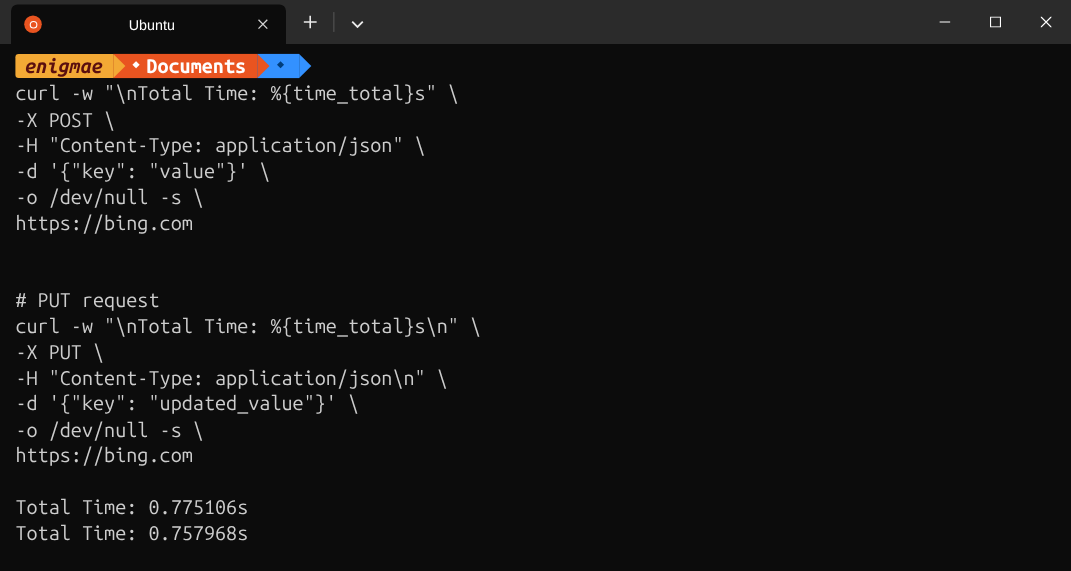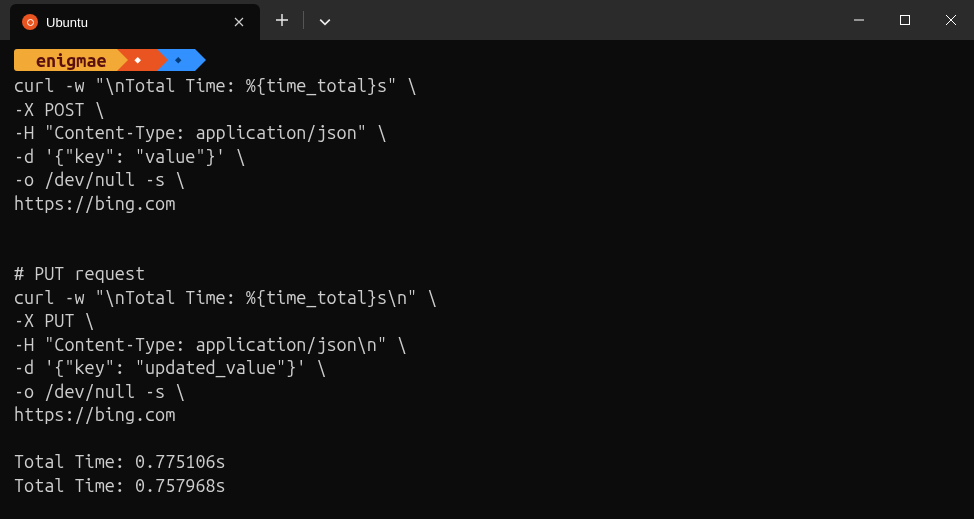--- a/index.html
+++ b/index.html
@@ -48,20 +48,21 @@
       width: 7px;
       height: 7px;
       border: 1.5px solid #fff;
       border-radius: 50%;
     }
     .tab-title {
       color: #fff;
       font-family: "Segoe UI", sans-serif;
       font-size: 13px;
       flex: 1;
+      text-align: center;
     }
     .tab-close {
       color: #fff;
       font-size: 14px;
       cursor: pointer;
       padding: 4px;
       opacity: 0.8;
     }
     .tab-actions {
       display: flex;
@@ -115,23 +116,24 @@
     }
     .seg {
       display: flex;
       align-items: center;
       height: 22px;
       position: relative;
       padding: 0 10px 0 18px;
       font-weight: bold;
     }
     .seg:first-child {
-      padding-left: 22px;
+      padding-left: 8px;
       border-radius: 3px 0 0 3px;
       margin-left: 14px;
+      font-style: italic;
     }
     .seg::after {
       content: '';
       position: absolute;
       right: -11px;
       top: 0;
       border-style: solid;
       border-width: 11px 0 11px 11px;
       z-index: 2;
     }
@@ -222,20 +224,21 @@
   </div>
 </div>
 
 <div class="terminal-area">
   <div class="prompt-line">
     <span class="seg seg-user">
       <span>enigmae</span>
     </span>
     <span class="seg seg-path">
       <span class="diamond">◆</span>
+      <span>Documents</span>
     </span>
     <span class="seg seg-git">
       <span class="diamond">◆</span>
     </span>
   </div>
   <div class="output">curl -w "\nTotal Time: %{time_total}s" \
 -X POST \
 -H "Content-Type: application/json" \
 -d '{"key": "value"}' \
 -o /dev/null -s \

